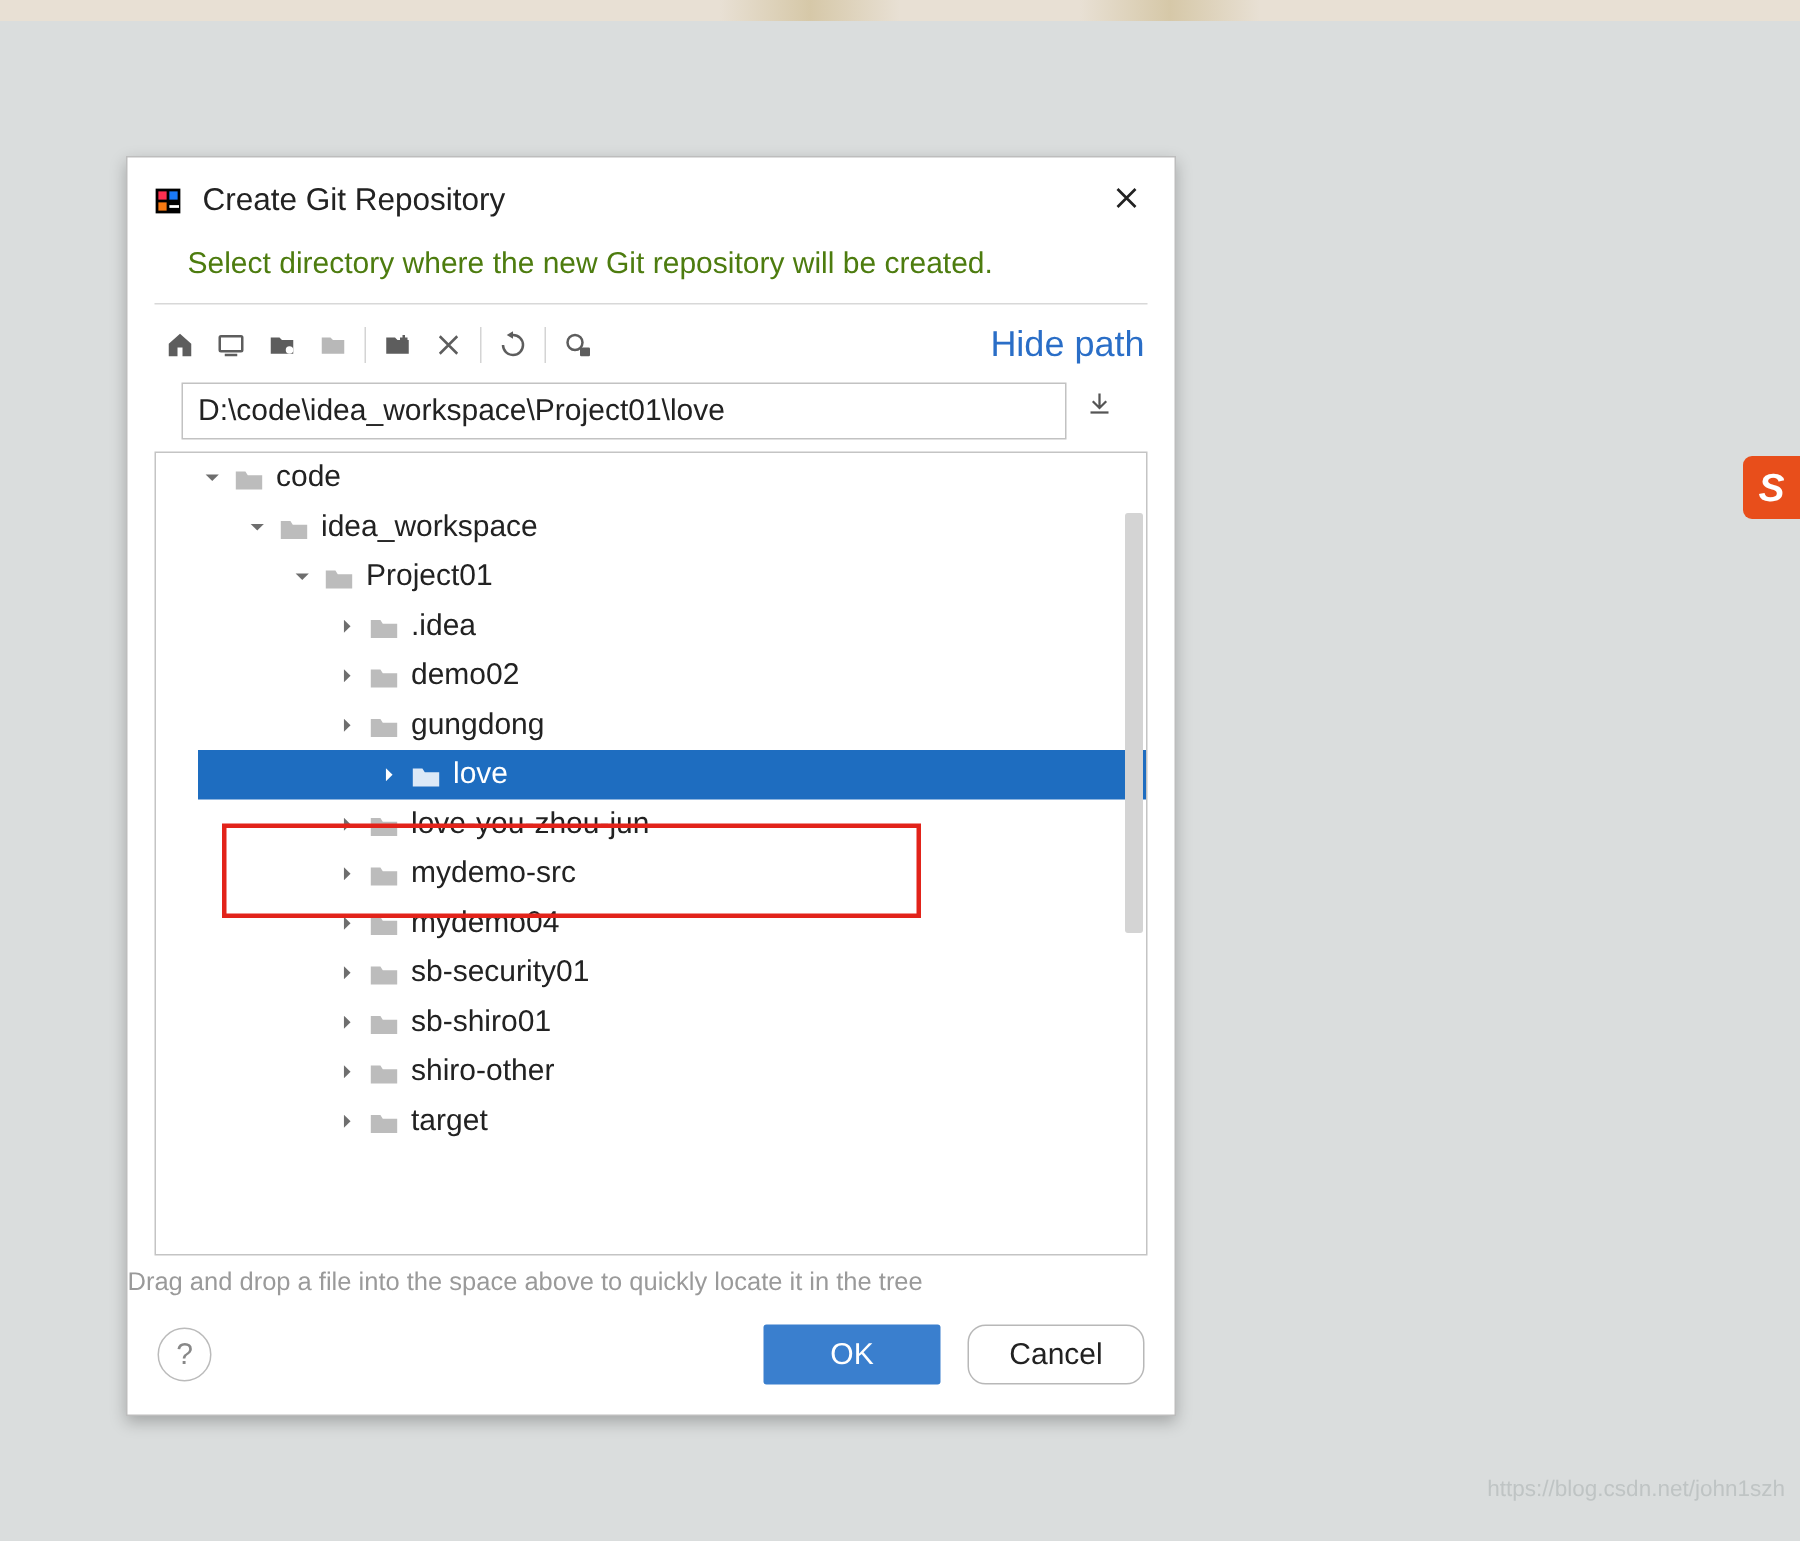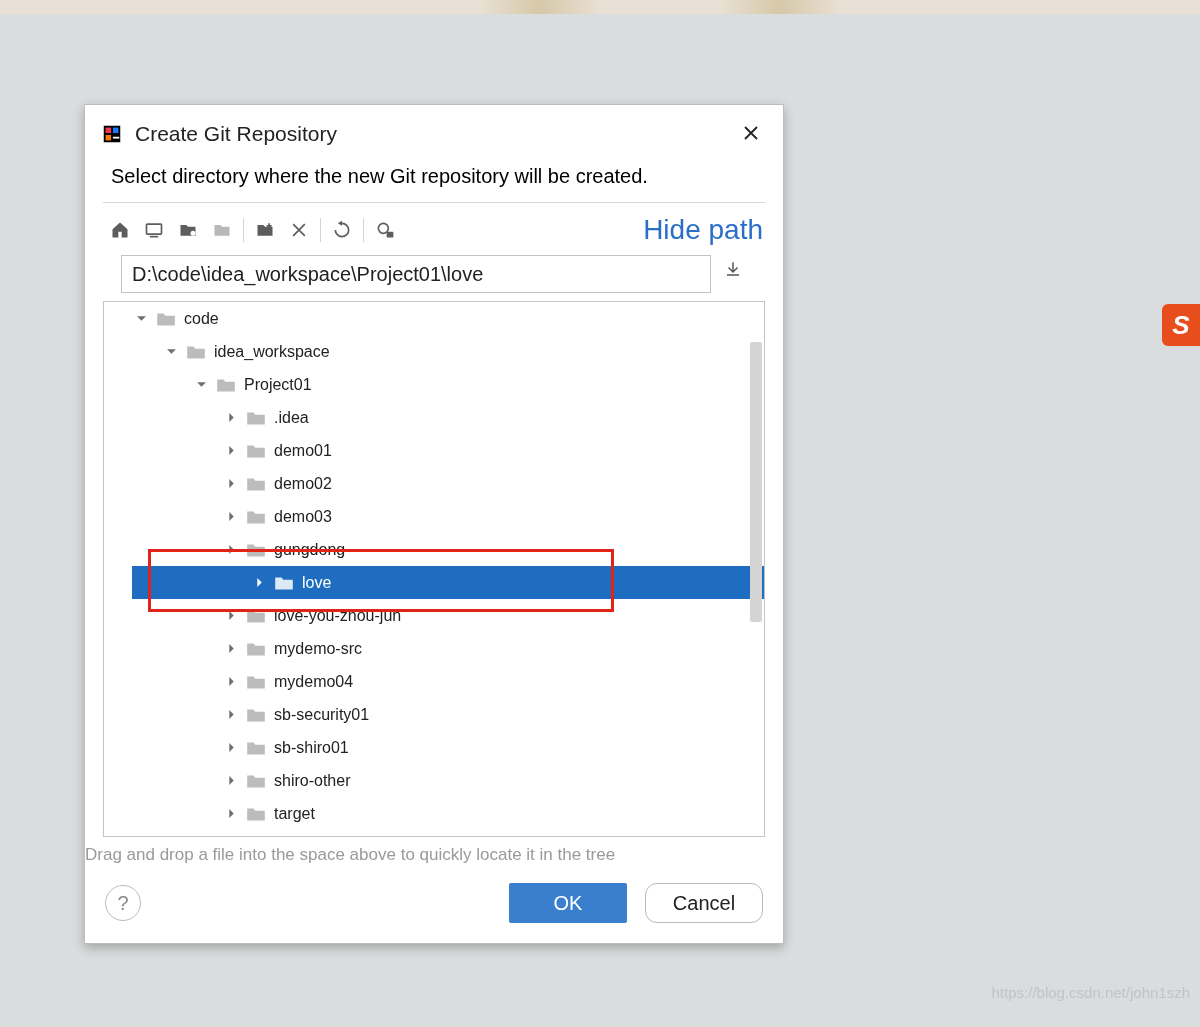--- a/index.html
+++ b/index.html
@@ -49,22 +49,22 @@
     flex: 1;
   }
   .close-btn {
     font-size: 20px;
     color: #222;
     cursor: pointer;
     padding: 4px 8px;
   }
   .instruction {
     font-size: 20px;
-    color: #000000;
-    padding: 10px 26px 14px 26px;
+    color: #4d7c0f;
+    padding: 10px 26px 14px 40px;
   }
   .toolbar-section {
     border-top: 1px solid #d8d8d8;
     margin: 0 18px;
     padding-top: 10px;
   }
   .toolbar {
     display: flex;
     align-items: center;
     height: 34px;
@@ -83,21 +83,21 @@
   .tb-btn.disabled svg { fill: #b8b8b8; }
   .tb-sep {
     width: 1px;
     height: 24px;
     background: #d4d4d4;
     margin: 0 4px;
   }
   .tb-spacer { flex: 1; }
   .hide-path {
     color: #2a6ec7;
-    font-size: 28px;
+    font-size: 24px;
     cursor: pointer;
     margin-right: 2px;
   }
   .path-row {
     display: flex;
     margin: 8px 18px 0 18px;
     gap: 8px;
   }
   .path-input {
     flex: 1;
@@ -126,21 +126,21 @@
   .tree {
     position: absolute;
     inset: 0;
     overflow-y: auto;
     overflow-x: hidden;
   }
   .tree-row {
     height: 33px;
     display: flex;
     align-items: center;
-    font-size: 16px;
+    font-size: 20px;
     color: #222;
     cursor: pointer;
     padding-left: 0;
     white-space: nowrap;
   }
   .tree-row .indent { width: 30px; flex-shrink: 0; }
   .tree-row .chevron {
     width: 18px;
     height: 18px;
     flex-shrink: 0;
@@ -392,45 +392,21 @@
         <div class="tree-row">
           <span class="indent" style="width:118px"></span>
           <span class="chevron">
             <svg viewBox="0 0 10 10">
               <path d="M3 1 L7 5 L3 9 Z"></path>
             </svg>
           </span>
           <span class="folder-ic"><svg viewBox="0 0 24 20">
               <path d="M1 3 L9 3 L11 6 L23 6 L23 18 L1 18 Z"></path>
             </svg></span>
-          <span>demo01</span>
-        </div>
-        <div class="tree-row">
-          <span class="indent" style="width:118px"></span>
-          <span class="chevron">
-            <svg viewBox="0 0 10 10">
-              <path d="M3 1 L7 5 L3 9 Z"></path>
-            </svg>
-          </span>
-          <span class="folder-ic"><svg viewBox="0 0 24 20">
-              <path d="M1 3 L9 3 L11 6 L23 6 L23 18 L1 18 Z"></path>
-            </svg></span>
           <span>demo02</span>
-        </div>
-        <div class="tree-row">
-          <span class="indent" style="width:118px"></span>
-          <span class="chevron">
-            <svg viewBox="0 0 10 10">
-              <path d="M3 1 L7 5 L3 9 Z"></path>
-            </svg>
-          </span>
-          <span class="folder-ic"><svg viewBox="0 0 24 20">
-              <path d="M1 3 L9 3 L11 6 L23 6 L23 18 L1 18 Z"></path>
-            </svg></span>
-          <span>demo03</span>
         </div>
         <div class="tree-row">
           <span class="indent" style="width:118px"></span>
           <span class="chevron">
             <svg viewBox="0 0 10 10">
               <path d="M3 1 L7 5 L3 9 Z"></path>
             </svg>
           </span>
           <span class="folder-ic"><svg viewBox="0 0 24 20">
               <path d="M1 3 L9 3 L11 6 L23 6 L23 18 L1 18 Z"></path>

